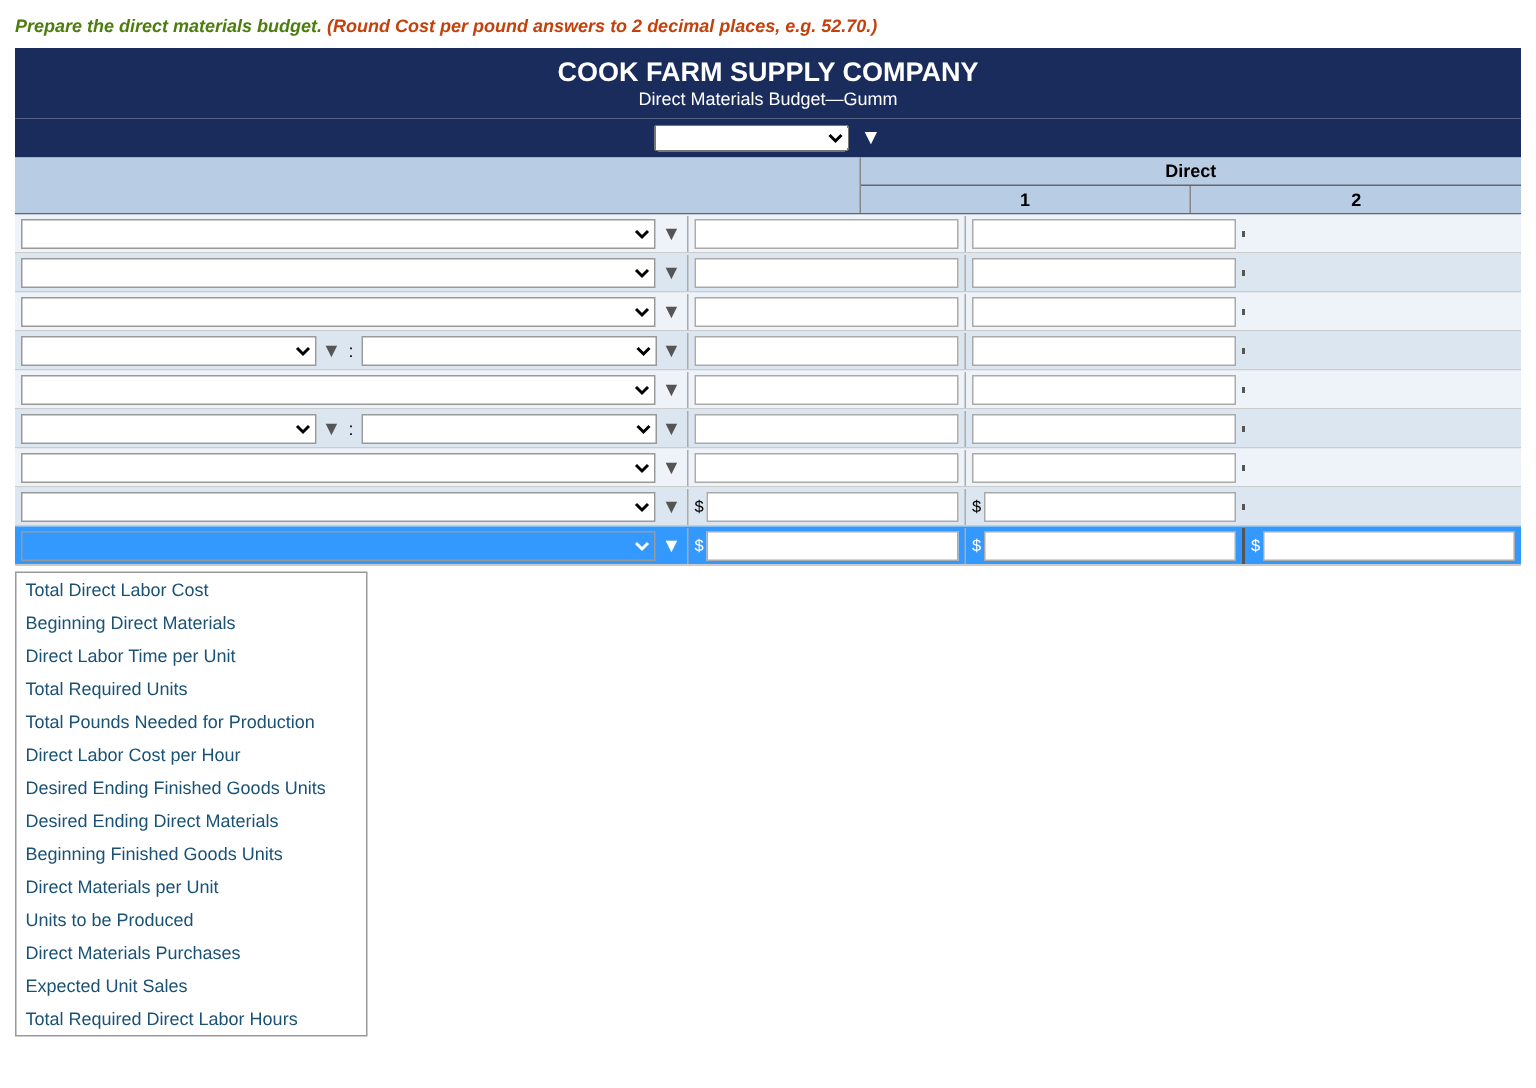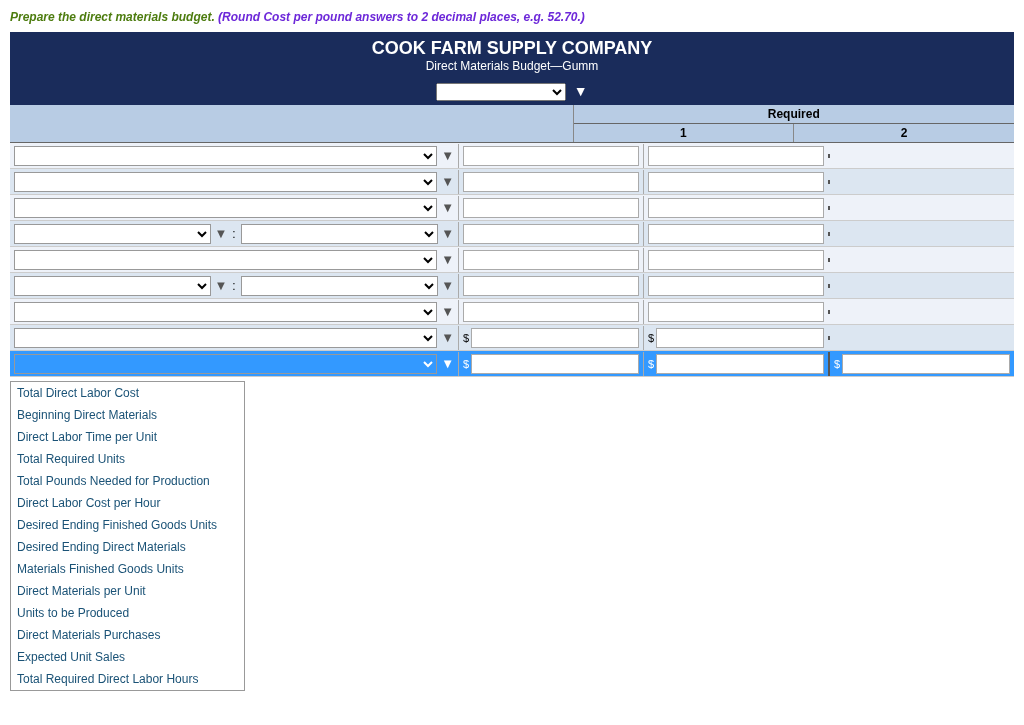--- a/index.html
+++ b/index.html
@@ -128,42 +128,42 @@
       color: #1a5276;
       cursor: pointer;
       line-height: 1.5;
     }
   </style>
 </head>
 <body>
 
 <p class="instruction">
   <span>Prepare the direct materials budget.</span>
-  <span class="bold-italic" style="color:#6d28d9;font-style:italic;font-weight:bold;">(Round Cost per pound answers to 2 decimal places, e.g. 52.70.)</span>
+  <span class="bold-italic" style="color:#c2410c;font-style:italic;font-weight:bold;">(Round Cost per pound answers to 2 decimal places, e.g. 52.70.)</span>
 </p>
 
 <div class="table-container">
 
   <div class="header-dark">
     <div class="company-name">COOK FARM SUPPLY COMPANY</div>
     <div class="budget-title">Direct Materials Budget—Gumm</div>
   </div>
 
   <div class="header-dropdown-row">
     <select style="min-width:130px;">
       <option value=""></option>
     </select>
     <span style="color:white;font-size:14px;margin-left:4px;">▼</span>
   </div>
 
   <div style="display:flex; background-color:#b8cce4; border-bottom:1px solid #666;">
     <div style="flex:2.5; padding:3px 6px;"></div>
 
     <div style="flex:2; display:flex; flex-direction:column; border-left:1px solid #888;">
-      <div style="text-align:center; font-weight:bold; font-size:12px; padding:2px; border-bottom:1px solid #666;">Required</div>
+      <div style="text-align:center; font-weight:bold; font-size:12px; padding:2px; border-bottom:1px solid #666;">Direct</div>
       <div style="display:flex;">
         <div style="flex:1; text-align:center; font-weight:bold; font-size:12px; padding:2px; border-right:1px solid #888;">1</div>
         <div style="flex:1; text-align:center; font-weight:bold; font-size:12px; padding:2px;">2</div>
       </div>
     </div>
   </div>
 
   <div class="data-row odd">
     <div class="cell-label">
       <select style="width:100%; font-size:11px; height:20px;"><option value=""></option></select>
@@ -317,20 +317,20 @@
   <div class="dropdown-list" id="dropdown-list-container">
 
   <div class="drop-item">Total Direct Labor Cost</div>
       <div class="drop-item">Beginning Direct Materials</div>
       <div class="drop-item">Direct Labor Time per Unit</div>
       <div class="drop-item">Total Required Units</div>
       <div class="drop-item">Total Pounds Needed for Production</div>
       <div class="drop-item">Direct Labor Cost per Hour</div>
       <div class="drop-item">Desired Ending Finished Goods Units</div>
       <div class="drop-item">Desired Ending Direct Materials</div>
-      <div class="drop-item">Materials Finished Goods Units</div>
+      <div class="drop-item">Beginning Finished Goods Units</div>
       <div class="drop-item">Direct Materials per Unit</div>
       <div class="drop-item">Units to be Produced</div>
       <div class="drop-item">Direct Materials Purchases</div>
       <div class="drop-item">Expected Unit Sales</div>
       <div class="drop-item">Total Required Direct Labor Hours</div>
     </div>
 </div>
 
 </body></html>

